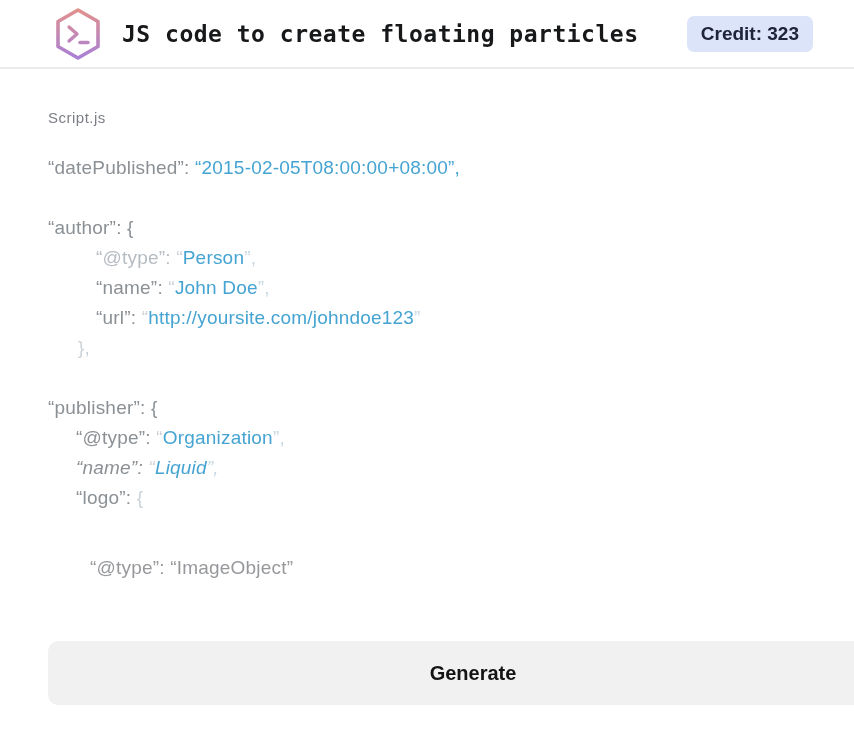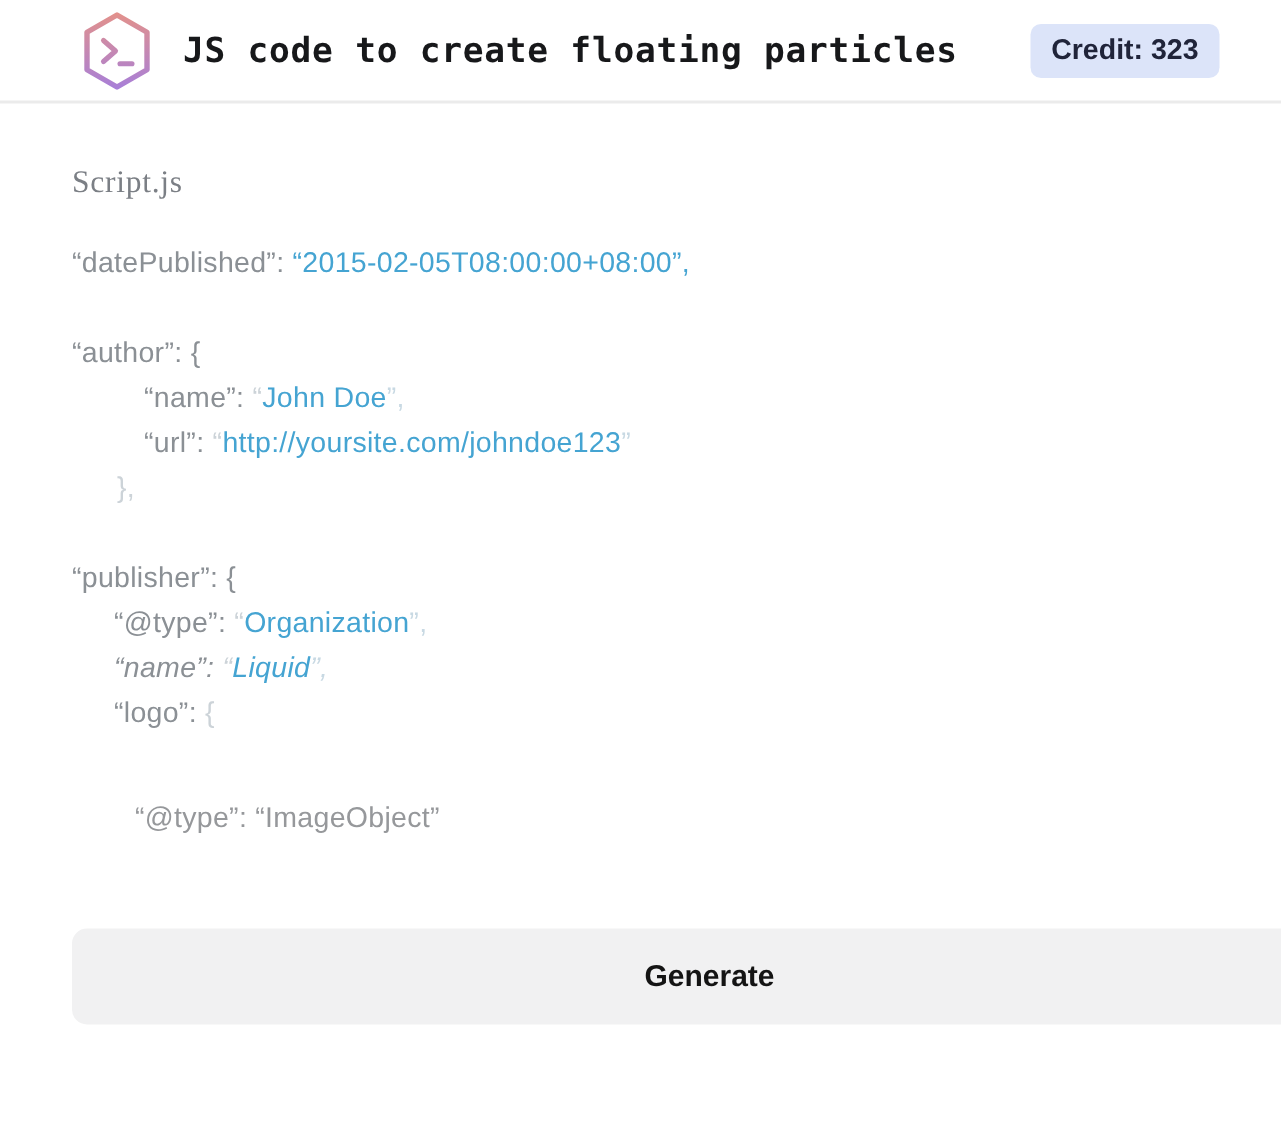--- a/index.html
+++ b/index.html
@@ -55,22 +55,22 @@
     font-weight:700;
     padding:7px 14px;
     border-radius:7px;
     white-space:nowrap;
   }
   .main{
     padding:0 48px;
   }
   .filename{
     margin-top:40px;
-    font-family:Liberation Serif, serif;
-    font-size:21px;
+    font-family:Liberation Sans, sans-serif;
+    font-size:15px;
     font-weight:400;
     color:var(--filename_color);
     letter-spacing:0.5px;
   }
   .code-block{
     margin-top:27px;
     font-size:19px;
     line-height:30px;
     letter-spacing:0.2px;
   }
@@ -114,20 +114,21 @@
   <h1 class="page-title">JS code to create floating particles</h1>
   <div class="credit-badge">Credit: 323</div>
 </header>
 
 <main class="main">
   <div class="filename">Script.js</div>
   <div class="code-block" id="code-block">
       <div class="code-line" style="padding-left: 0px;"><span class="tok-key">“datePublished”: </span><span class="tok-value">“2015-02-05T08:00:00+08:00”,</span></div>
       <div class="code-line" style="padding-left: 0px;"></div>
       <div class="code-line" style="padding-left: 0px;"><span class="tok-key">“author”: {</span></div>
+      <div class="code-line" style="padding-left: 48px;"><span class="tok-key-light">“@type”: </span><span class="tok-punct-faded">“</span><span class="tok-value">Person</span><span class="tok-value-faded">”,</span></div>
       <div class="code-line" style="padding-left: 48px;"><span class="tok-key">“name”: </span><span class="tok-punct-faded">“</span><span class="tok-value">John Doe</span><span class="tok-value-faded">”,</span></div>
       <div class="code-line" style="padding-left: 48px;"><span class="tok-key">“url”: </span><span class="tok-punct-faded">“</span><span class="tok-value">http://yoursite.com/johndoe123</span><span class="tok-value-faded">”</span></div>
       <div class="code-line" style="padding-left: 30px;"><span class="tok-punct-faded">},</span></div>
       <div class="code-line" style="padding-left: 0px;"></div>
       <div class="code-line" style="padding-left: 0px;"><span class="tok-key">“publisher”: {</span></div>
       <div class="code-line" style="padding-left: 28px;"><span class="tok-key">“@type”: </span><span class="tok-punct-faded">“</span><span class="tok-value">Organization</span><span class="tok-value-faded">”,</span></div>
       <div class="code-line" style="padding-left: 28px; font-style: italic;"><span class="tok-key">“name”: </span><span class="tok-punct-faded">“</span><span class="tok-value">Liquid</span><span class="tok-value-faded">”,</span></div>
       <div class="code-line" style="padding-left: 28px;"><span class="tok-key">“logo”: </span><span class="tok-punct-faded">{</span></div>
       <div class="code-line" style="padding-left: 42px; margin-top: 40px;"><span class="tok-gray">“@type”: “ImageObject”</span></div>
     </div>

